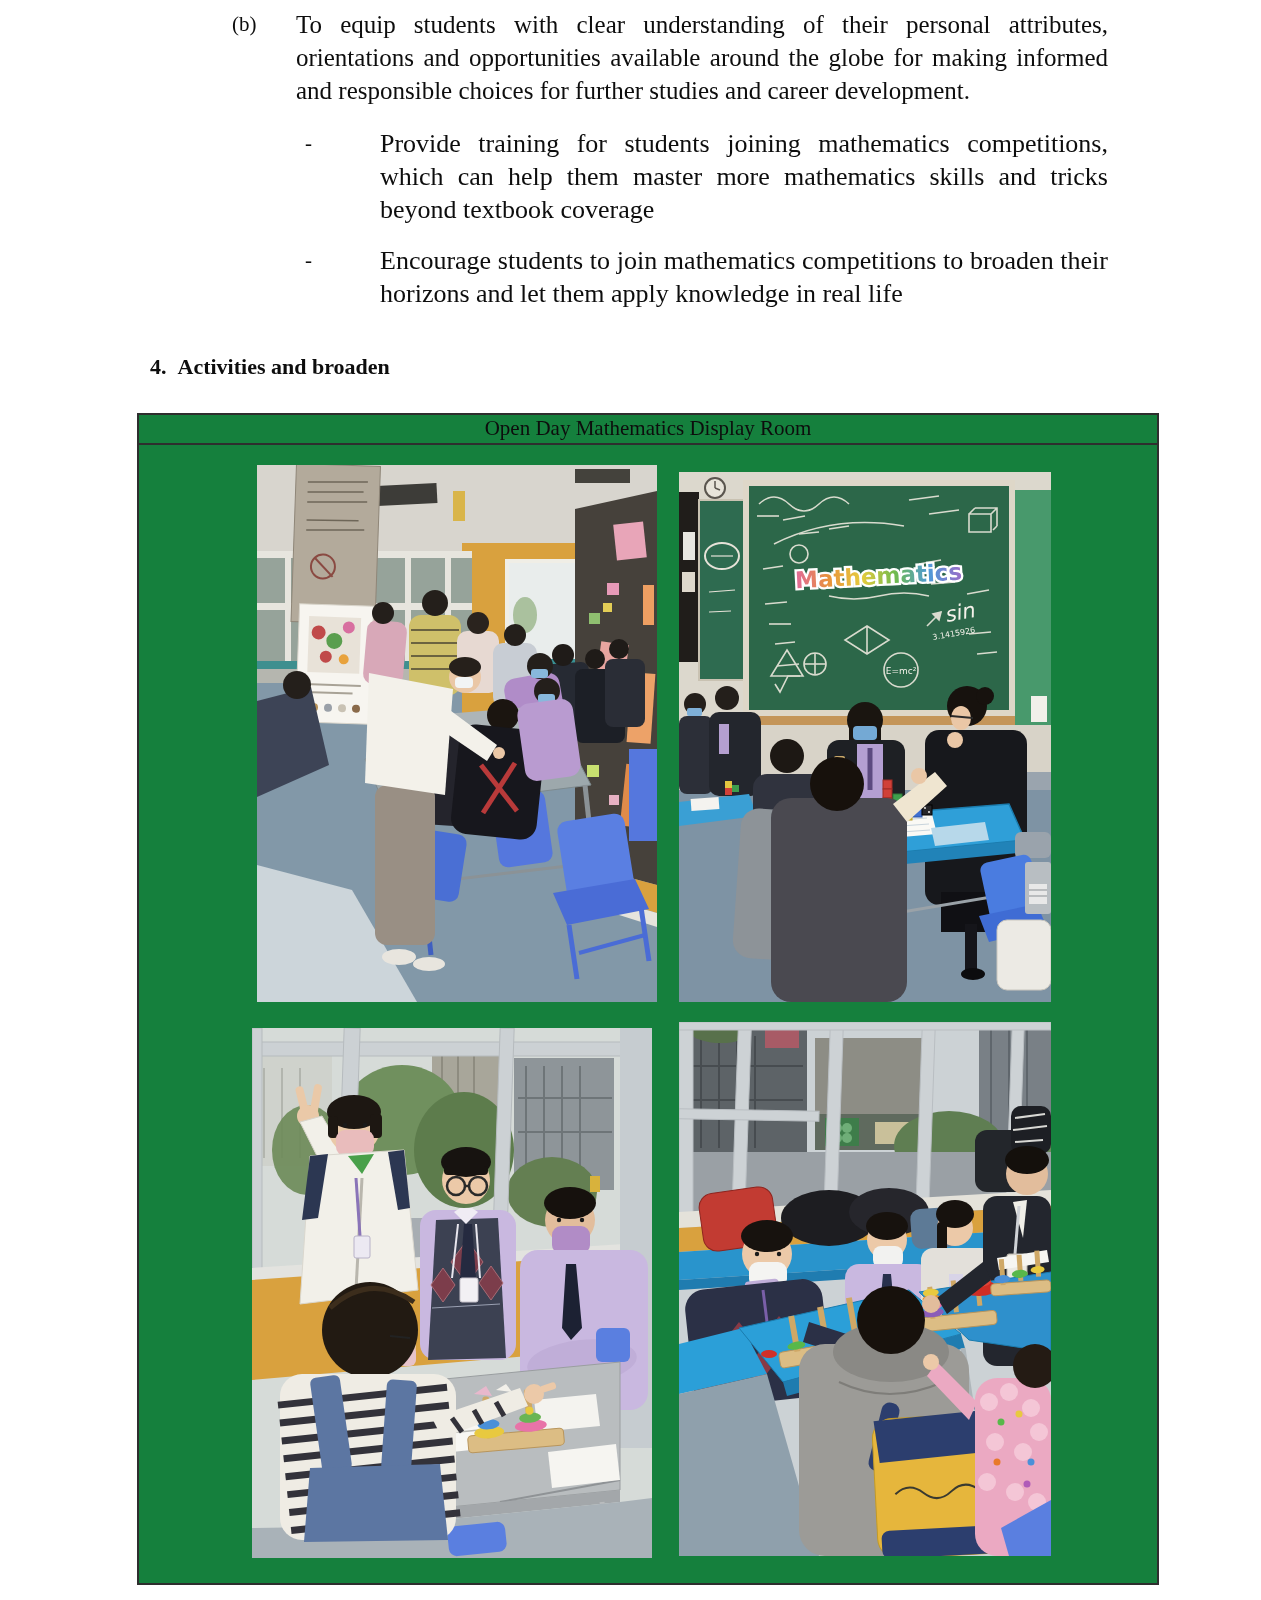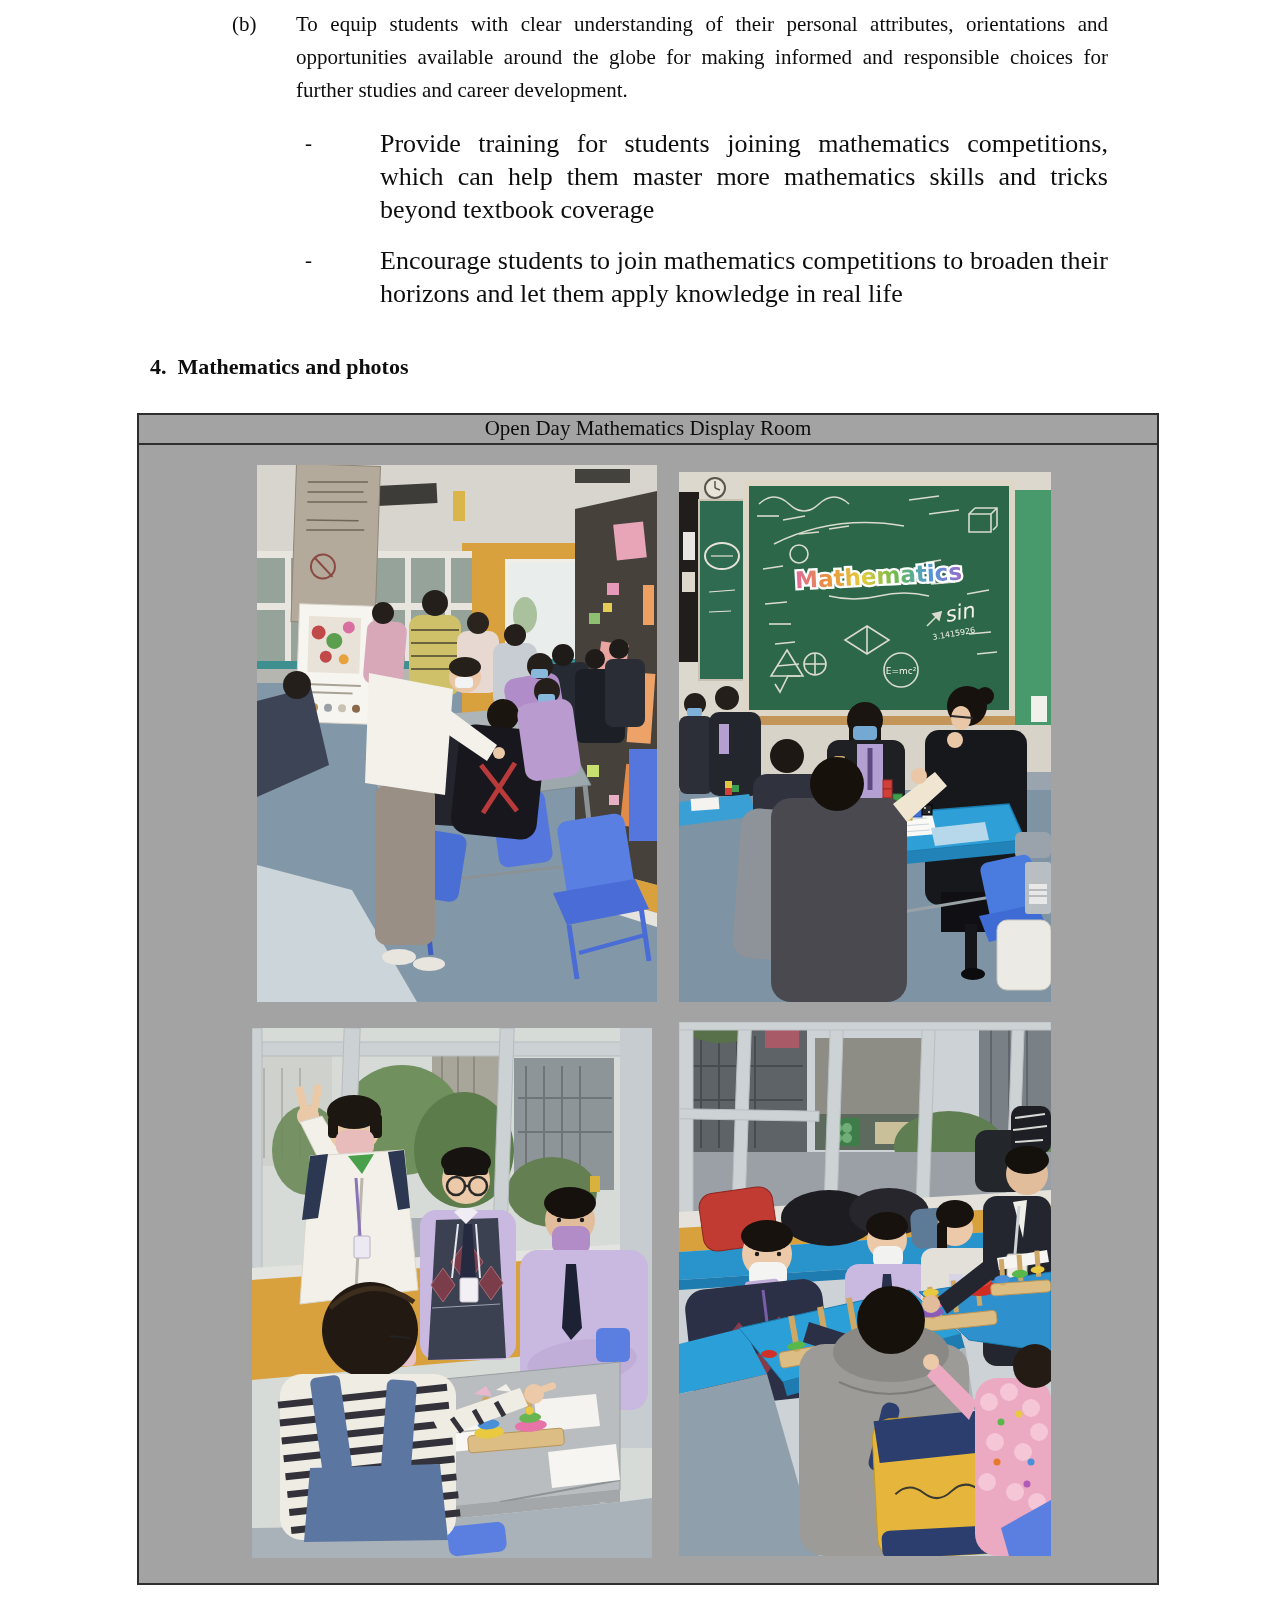--- a/index.html
+++ b/index.html
@@ -1,27 +1,27 @@
 <!DOCTYPE html>
 <html><head>
 <meta charset="utf-8">
 <style>
   html,body{margin:0;padding:0;background:#ffffff;}
   .page{position:relative;width:1261px;height:1600px;background:#ffffff;overflow:hidden;
         font-family:"Liberation Serif","DejaVu Serif",serif;color:#0d0d0d;}
   .para{display:flex;padding:8px 153px 0 232px;}
   .para-label{width:64px;flex:0 0 64px;font-size:21px;line-height:33px;}
-  .para-text{width:812px;flex:0 0 812px;font-size:21px;line-height:33px;text-align:justify;}
+  .para-text{width:812px;flex:0 0 812px;font-size:25px;line-height:33px;text-align:justify;}
   .bullet{display:flex;padding-left:305px;padding-right:153px;}
   .bullet-m{width:75px;flex:0 0 75px;font-size:21px;line-height:33px;}
   .bullet-t{width:728px;flex:0 0 728px;font-size:26px;line-height:33px;text-align:justify;}
   .b1{margin-top:20px;} .b2{margin-top:18px;}
   .heading{margin-top:44px;padding-left:150px;font-size:22px;font-weight:bold;display:flex;gap:11px;}
   .photo-box{margin-left:137px;margin-top:33px;width:1022px;height:1172px;border:2px solid #2e2e2e;
-             box-sizing:border-box;background:#a3a3a3;}
+             box-sizing:border-box;background:#15803d;}
   .photo-box-title{height:30px;border-bottom:2px solid #2e2e2e;box-sizing:border-box;
                    text-align:center;font-size:21px;line-height:27px;}
   .photo-area{position:relative;width:100%;height:1138px;}
   figure.photo{margin:0;position:absolute;}
   figure.photo svg{display:block;}
   .p1{left:118px;top:20px;} .p2{left:540px;top:27px;} .p3{left:113px;top:583px;} .p4{left:540px;top:577px;}
 </style>
 </head>
 <body>
 
@@ -36,21 +36,21 @@
     <div class="bullet-m">-</div>
     <div class="bullet-t">Provide training for students joining mathematics competitions, which can help them master more mathematics skills and tricks beyond textbook coverage</div>
   </div>
   <div class="bullet b2">
     <div class="bullet-m">-</div>
     <div class="bullet-t">Encourage students to join mathematics competitions to broaden their horizons and let them apply knowledge in real life</div>
   </div>
 
   <div class="heading">
     <span>4.</span>
-    <span>Mathematics and photos</span>
+    <span>Activities and broaden</span>
   </div>
 
   <div class="photo-box">
     <div class="photo-box-title">Open Day Mathematics Display Room</div>
     <div class="photo-area">
 
       <figure class="photo p1" role="img" aria-label="Visitors and students working on mathematics worksheets around tables in the display room">
         <svg viewBox="0 0 400 537" width="400" height="537">
           <rect width="400" height="537" fill="#d8d5ce"></rect>
           <g>

